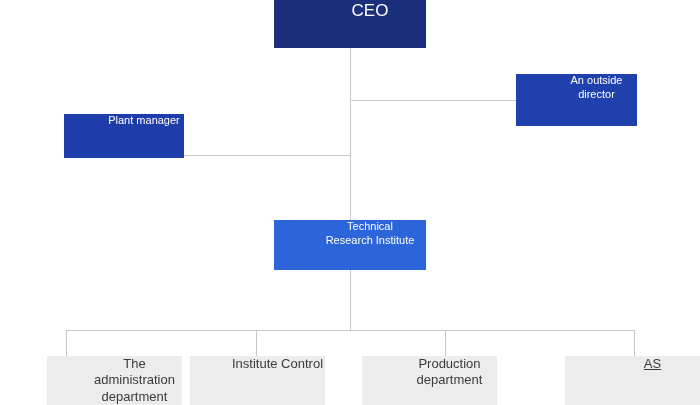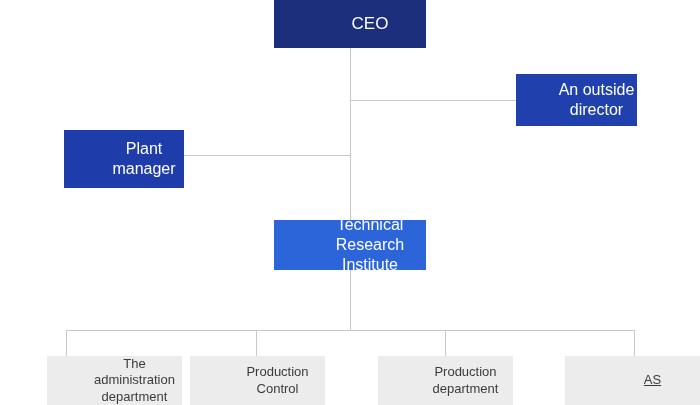--- a/index.html
+++ b/index.html
@@ -11,35 +11,34 @@
     position: relative;
     width: 700px;
     height: 405px;
     background: #ffffff;
     font-family: "Liberation Sans", sans-serif;
     overflow: hidden;
   }
   .node {
     position: absolute;
     display: flex;
-    align-items: center;
     justify-content: center;
     text-align: center;
     box-sizing: border-box;
     line-height: 1.25;
     z-index: 2;
     padding-left: 40px;
   }
   .node-label {
     display: block;
     white-space: pre-line;
   }
   .node.blue {
     color: #ffffff;
-    font-size: 16px;
+    font-size: 11px;
   }
   .node.ceo {
     font-size: 17px;
   }
   .node.gray {
     color: #3b3b3b;
     font-size: 13px;
   }
   .connector {
     position: absolute;
@@ -71,39 +70,39 @@
 
   <div class="node blue ceo" style="left:274px; top:0px; width:152px; height:48px; background:#1b2f7d;">
     <span class="node-label">CEO</span>
   </div>
 
   <div class="node blue" style="left:516px; top:74px; width:121px; height:52px; background:#2040ad;">
     <span class="node-label">An outside
 director</span>
   </div>
 
-  <div class="node blue" style="left:64px; top:130px; width:120px; height:58px; background:#1f3cab;">
+  <div class="node blue" style="left:64px; top:114px; width:120px; height:44px; background:#1f3cab;">
     <span class="node-label">Plant manager</span>
   </div>
 
   <div class="node blue" style="left:274px; top:220px; width:152px; height:50px; background:#2b65d9;">
     <span class="node-label">Technical
 Research Institute</span>
   </div>
 
   <div class="node gray" style="left:0px; top:356px; width:135px; height:49px; background:#ececec;margin-left:47px;">
     <span class="node-label">The administration
 department</span>
   </div>
 
   <div class="node gray" style="left:190px; top:356px; width:135px; height:49px; background:#ececec;">
-    <span class="node-label">Production Control</span>
+    <span class="node-label">Institute Control</span>
   </div>
 
-  <div class="node gray" style="left:378px; top:356px; width:135px; height:49px; background:#ececec;">
+  <div class="node gray" style="left:362px; top:356px; width:135px; height:49px; background:#ececec;">
     <span class="node-label">Production
 department</span>
   </div>
 
   <div class="node gray" style="left:565px; top:356px; width:135px; height:49px; background:#ececec;text-decoration:underline;">
     <span class="node-label">AS</span>
   </div>
 
 </div>
 

